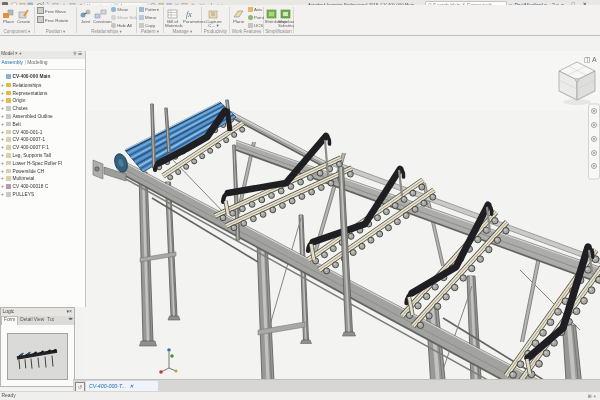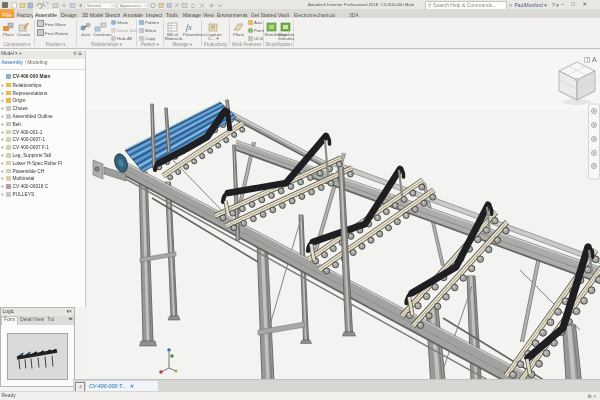--- a/index.html
+++ b/index.html
@@ -9,21 +9,21 @@
 #titlebar{left:0;top:0;width:600px;height:9px;background:#e9e7e4;z-index:30;font-size:5.5px;color:#3d3d3b;}
 #title-text{left:308px;top:2px;color:#55534f;font-size:4.3px;}
 #searchbox{left:425px;top:1px;width:78px;height:7px;background:#fdfdfc;border:0.5px solid #c6c4c1;border-radius:1px;font-size:5px;color:#8a8a86;padding-left:2px;line-height:7px;}
 #winbtns{left:561px;top:1px;font-size:5.5px;color:#4c4c4a;letter-spacing:3px;}
 
 #tabrow{left:0;top:9px;width:600px;height:12px;background:#dcdad6;z-index:30;}
 .rtab{position:absolute;top:0;height:12px;line-height:12px;font-size:5px;color:#4b4b47;padding:0 2px;white-space:nowrap;}
 #filetab{left:0;top:0;width:14px;height:12px;background:linear-gradient(#f5aa46,#e8891f);color:#fff;font-size:6px;text-align:center;line-height:12px;}
 .activetab{background:#f2f1ef;color:#1e1e1c;}
 
-#ribbon{left:0;top:18px;width:600px;height:30px;background:#f2f1ef;z-index:30;border-bottom:1px solid #c2c0bd;overflow:hidden;}
+#ribbon{left:0;top:5px;width:600px;height:30px;background:#f2f1ef;z-index:30;border-bottom:1px solid #c2c0bd;overflow:hidden;}
 #ribbon .sep{position:absolute;top:2px;width:1px;height:26px;background:#d8d6d2;}
 .glabel{position:absolute;top:24px;font-size:4.5px;color:#8c8c88;width:100%;text-align:center;}
 .bigico{position:absolute;top:1px;width:13px;height:12px;}
 .biglab{position:absolute;top:14.5px;font-size:4.4px;color:#5c5c58;text-align:center;line-height:4.6px;}
 .smrow{position:absolute;height:6px;font-size:4.4px;color:#5c5c58;line-height:6px;white-space:nowrap;}
 .smico{display:inline-block;width:5px;height:5px;vertical-align:-1px;margin-right:1px;}
 
 #browser{left:0;top:51px;width:85px;height:256px;background:#fcfcfb;z-index:20;border-right:1px solid #c7c5c2;}
 #bheader{left:0;top:0;width:85px;height:8px;background:#eae8e5;font-size:4.6px;color:#4b4b47;border-bottom:1px solid #d8d6d2;}
 #btabs{left:0;top:8px;width:85px;height:10px;background:#fcfcfb;font-size:5px;border-bottom:1px solid #e0dedb;}

